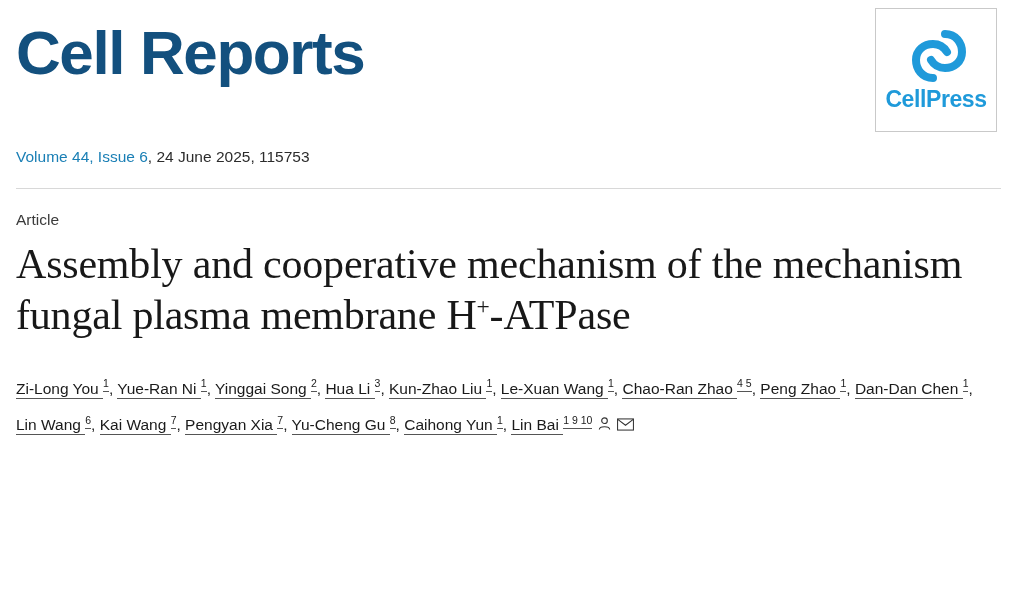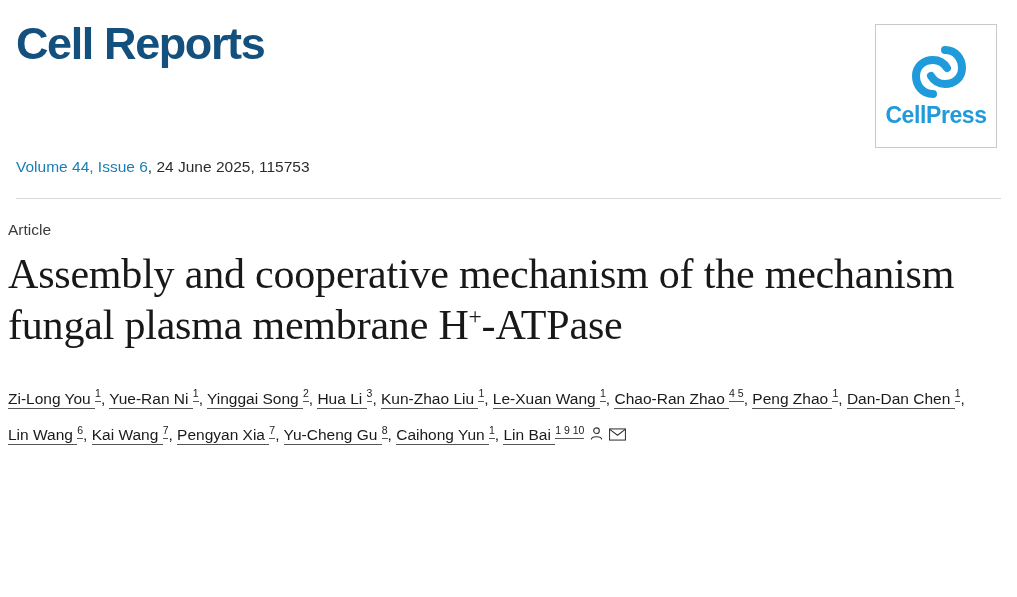--- a/index.html
+++ b/index.html
@@ -21,30 +21,30 @@
 
   
   .masthead {
     position: relative;
     padding: 14px 16px 0 16px;
     height: 148px;
   }
   .journal-title {
     font-family: "Liberation Sans", sans-serif;
     font-weight: bold;
-    font-size: 45px;
+    font-size: 62px;
     letter-spacing: -1.4px;
     color: #13507e;
     line-height: 1.05;
     margin: 0;
     padding-top: 6px;
   }
   .logo-box {
     position: absolute;
-    top: 24px;
+    top: 8px;
     right: 20px;
     width: 122px;
     height: 124px;
     border: 1px solid #c9c9c9;
     background: #fff;
     display: flex;
     flex-direction: column;
     align-items: center;
     justify-content: center;
   }
@@ -60,37 +60,36 @@
     color: #1f9ada;
     letter-spacing: -0.4px;
     margin-top: 2px;
   }
 
   
   .issue-line {
     padding: 0 16px;
     font-size: 15.5px;
     color: #2c2c2c;
-    margin-top: 10px;
   }
   .issue-link {
     color: #1a7fb5;
     text-decoration: none;
   }
 
   .divider {
     margin: 22px 16px 0 16px;
     border: 0;
     border-top: 1px solid #d8d8d8;
     height: 0;
   }
 
   
   .article-block {
-    padding: 0 8px;
+    padding: 0 16px;
   }
   .doc-type {
     font-size: 15.5px;
     color: #3b3b3b;
     margin-top: 22px;
     font-family: "Liberation Sans", sans-serif;
   }
   .article-title {
     font-family: "Liberation Serif", serif;
     font-size: 42px;

